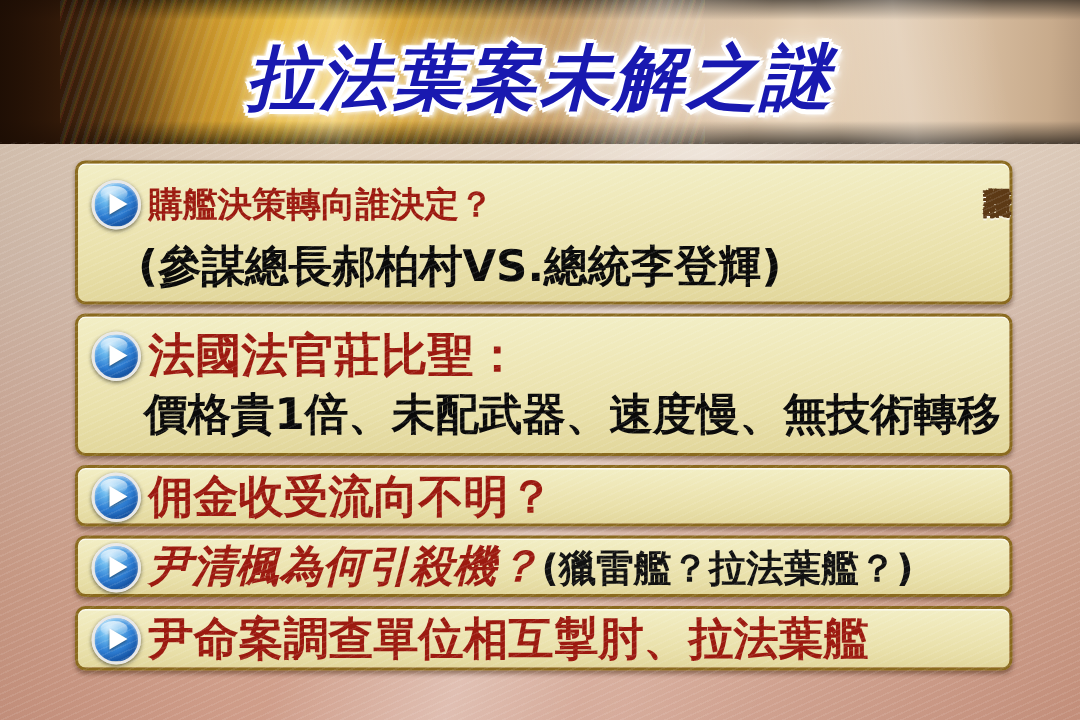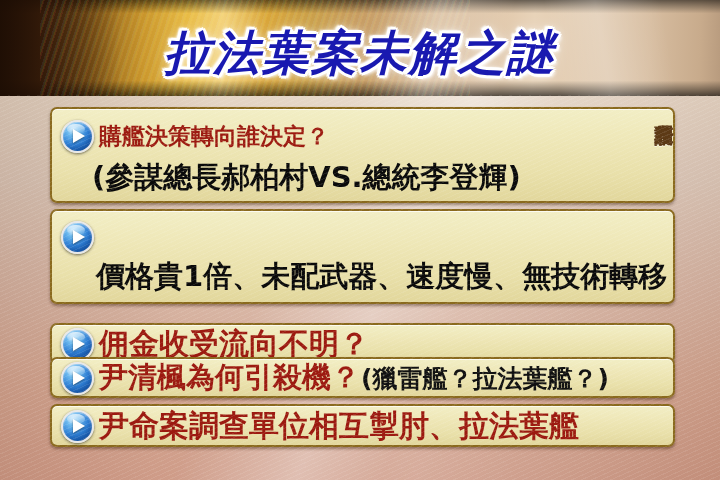--- a/index.html
+++ b/index.html
@@ -115,27 +115,27 @@
   #panel-1{top:107px;height:96px;}
   #panel-1 .row{height:47px;padding-top:4px;}
   #panel-1 .main-text{font-size:23px;}
   #panel-1 .sub-line{font-size:29px;margin-left:40px;margin-top:-2px;}
 
   #panel-2{top:209px;height:95px;}
   #panel-2 .row{height:46px;padding-top:3px;}
   #panel-2 .main-text{font-size:31px;}
   #panel-2 .sub-line{font-size:29px;margin-left:44px;margin-top:-3px;}
 
-  #panel-3{top:323px;height:41px;}
+  #panel-3{top:310px;height:41px;}
   #panel-3 .row{height:38px;}
   #panel-3 .main-text{font-size:30px;}
 
   #panel-4{top:357px;height:41px;}
   #panel-4 .row{height:38px;}
-  #panel-4 .main-text{font-size:29px;}
+  #panel-4 .main-text{font-size:29px;font-style:italic;}
   #panel-4 .sub-inline{font-size:25px;margin-left:1px;text-align:right;}
 
   #panel-5{top:404px;height:43px;}
   #panel-5 .row{height:40px;}
   #panel-5 .main-text{font-size:30px;}
 
   
   #credit{
     position:absolute;left:648px;top:110px;width:26px;height:112px;
     font-family:"DejaVu Sans","Liberation Sans",sans-serif;
@@ -162,20 +162,21 @@
     <div class="row">
       <span class="bullet"></span>
       <span class="main-text">購艦決策轉向誰決定？</span>
     </div>
     <div class="sub-line">(參謀總長郝柏村VS.總統李登輝)</div>
   </div>
 
   <div class="panel" id="panel-2">
     <div class="row">
       <span class="bullet"></span>
+      <span class="main-text">法國法官莊比聖：</span>
     </div>
     <div class="sub-line">價格貴1倍、未配武器、速度慢、無技術轉移</div>
   </div>
 
   <div class="panel" id="panel-3">
     <div class="row">
       <span class="bullet"></span>
       <span class="main-text">佣金收受流向不明？</span>
     </div>
   </div>

